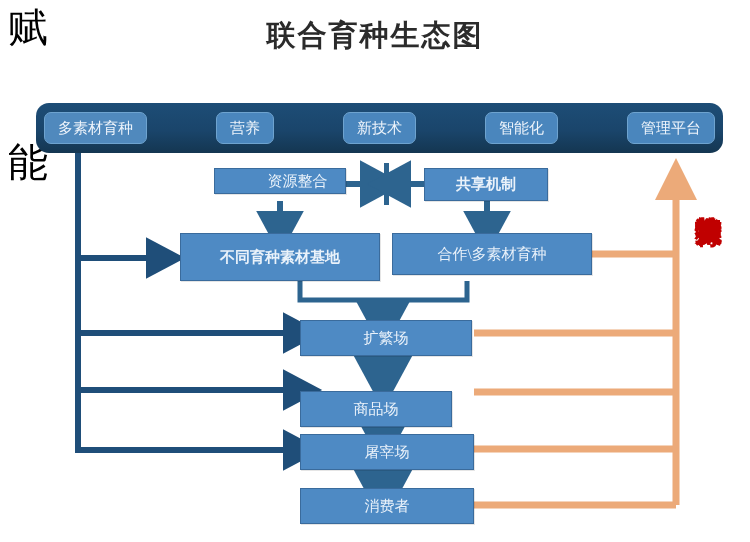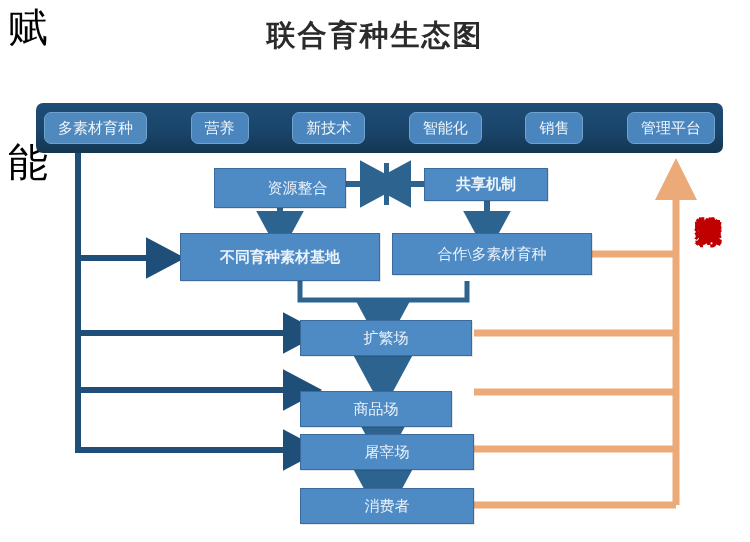--- a/index.html
+++ b/index.html
@@ -37,21 +37,21 @@
   }
 
   
   .topbar {
     position: absolute;
     left: 36px;
     top: 103px;
     width: 687px;
     height: 50px;
     background: linear-gradient(180deg, #1d4d76 0%, #1a456b 55%, #143651 100%);
-    border-radius: 7px;
+    border-radius: 13px;
     box-sizing: border-box;
     display: flex;
     align-items: center;
     justify-content: space-between;
     padding: 0 8px;
   }
   .pill {
     background: #4a86bd;
     border: 1px solid #6ea3cf;
     border-radius: 7px;
@@ -180,25 +180,24 @@
     <g>
       <path d="M676,158 L697,200 L655,200 Z" fill="#ecaa79"></path>
     </g>
   </svg>
 
   <div class="topbar">
     <div class="pill first">多素材育种</div>
     <div class="pill">营养</div>
     <div class="pill">新技术</div>
     <div class="pill">智能化</div>
-    <div class="pill">销售</div>
     <div class="pill">管理平台</div>
   </div>
 
-  <div class="box" style="left:214px; top:168px; width:132px; height:40px;padding-left:35px;">资源整合</div>
+  <div class="box" style="left:214px; top:168px; width:132px; height:26px;padding-left:35px;">资源整合</div>
   <div class="box" style="left:424px; top:168px; width:124px; height:33px;font-weight:bold;">共享机制</div>
 
   <div class="box" style="left:180px; top:233px; width:200px; height:48px;font-weight:bold;">不同育种素材基地</div>
   <div class="box" style="left:392px; top:233px; width:200px; height:42px;">合作\多素材育种</div>
 
   <div class="box" style="left:300px; top:320px; width:172px; height:36px;">扩繁场</div>
   <div class="box" style="left:300px; top:391px; width:152px; height:36px;">商品场</div>
   <div class="box" style="left:300px; top:488px; width:174px; height:36px;">消费者</div>
   <div class="box" style="left:300px; top:434px; width:174px; height:36px;">屠宰场</div>
 

